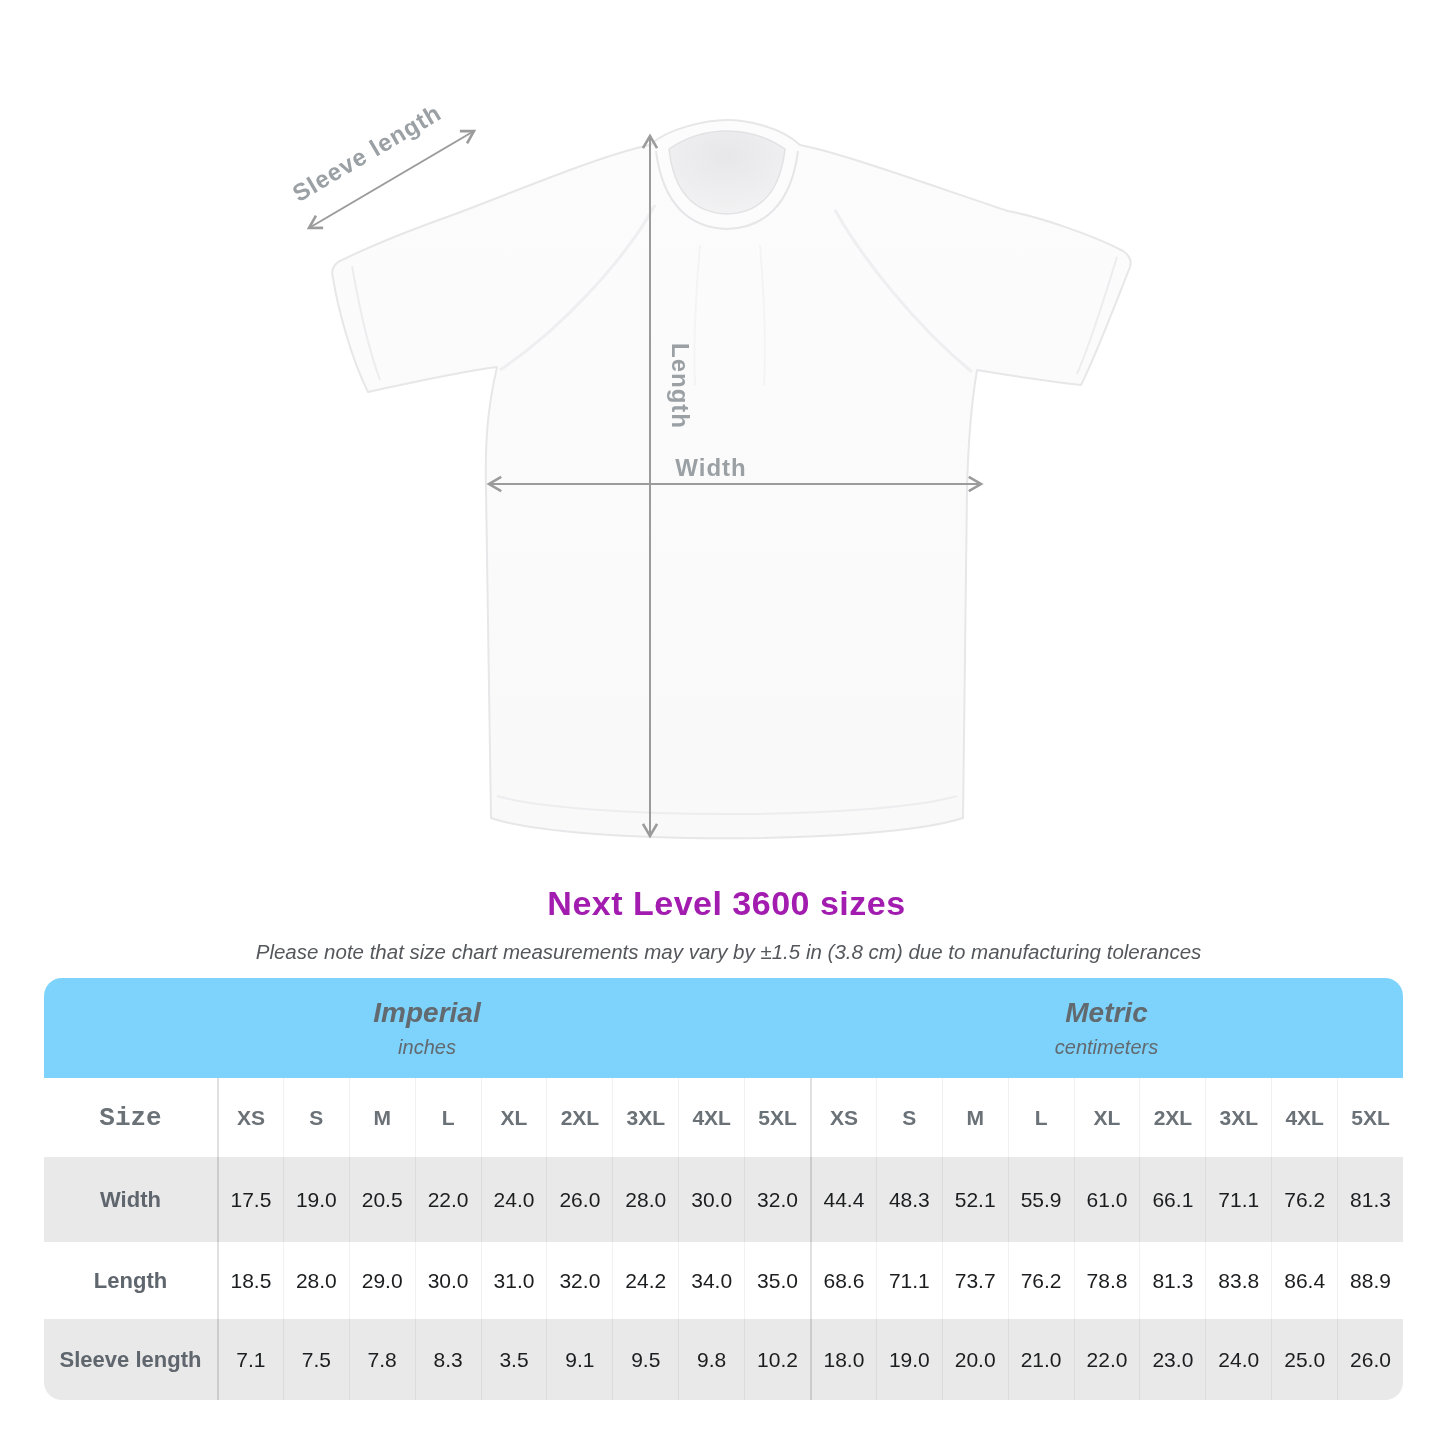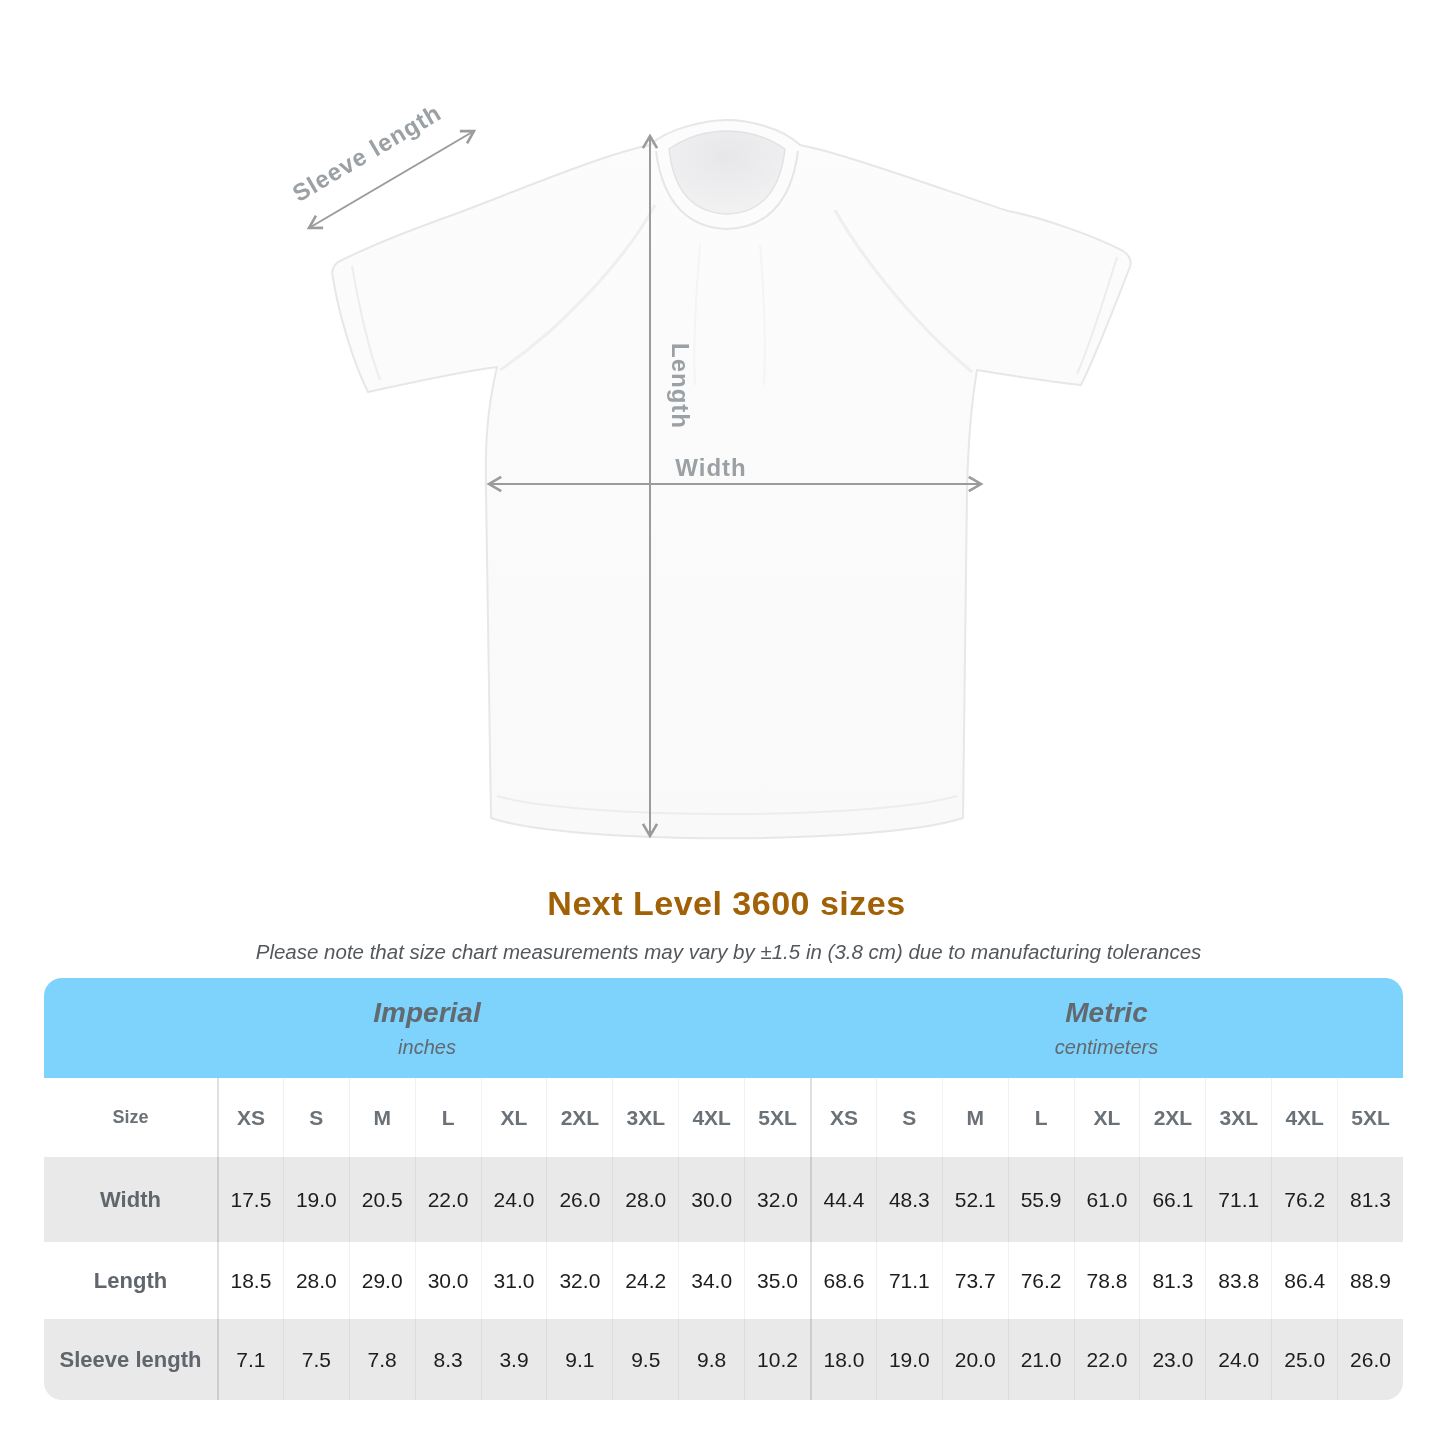--- a/index.html
+++ b/index.html
@@ -5,38 +5,38 @@
   html,body{margin:0;padding:0;background:#ffffff;}
   body{width:1445px;height:1445px;position:relative;overflow:hidden;
        font-family:"Liberation Sans", sans-serif;}
 
   
   #figure-wrap{position:absolute;left:0;top:0;width:1445px;height:870px;}
   .figlabel{fill:#9aa0a4;font-weight:bold;font-size:24px;letter-spacing:1px;text-anchor:middle;}
 
   
   .title{position:absolute;left:0;right:0;top:884px;text-align:center;
-         font-size:34px;font-weight:bold;color:#a16207;letter-spacing:.5px;margin-left:8px;}
+         font-size:34px;font-weight:bold;color:#a21caf;letter-spacing:.5px;margin-left:8px;}
   .note{position:absolute;left:0;right:0;top:940px;text-align:center;
         font-style:italic;font-size:20.5px;color:#54585c;padding-left:12px;}
 
   
   #size-grid{position:absolute;left:44px;top:978px;width:1359px;
              display:grid;grid-template-columns:173px repeat(18,1fr);
              grid-template-rows:100px 79px 85px 77px 81px;}
   .gcell{display:flex;flex-direction:column;align-items:center;justify-content:center;
          background:#7dd3fc;}
   .gcell.imperial{grid-column:1 / 11;border-radius:18px 0 0 0;}
   .gcell.metric{grid-column:11 / 20;border-radius:0 18px 0 0;}
   .gname{font-size:28px;font-weight:bold;font-style:italic;color:#62696f;}
   .gunit{font-size:20px;font-style:italic;color:#62696f;margin-top:7px;}
 
   .cell{display:flex;align-items:center;justify-content:center;background:#fff;}
   .head{font-size:21px;font-weight:bold;color:#6a7177;}
-  .size-head{font-size:18px;}
+  .size-head{font-size:26px;font-family:Liberation Mono, monospace;}
   .rowlabel{font-size:22px;font-weight:bold;color:#5f666d;}
   .val{font-size:21px;color:#1c1d1f;}
   .shade{background:#e9e9e9;}
   .sep{border-left:1.5px solid rgba(0,0,0,0.055);}
   .sep-strong{border-left:2px solid rgba(0,0,0,0.12);}
   .corner-bl{border-radius:0 0 0 18px;}
   .corner-br{border-radius:0 0 18px 0;}
 </style>
 </head>
 <body>
@@ -176,21 +176,21 @@
     <div class="cell val sep">78.8</div>
     <div class="cell val sep">81.3</div>
     <div class="cell val sep">83.8</div>
     <div class="cell val sep">86.4</div>
     <div class="cell val sep">88.9</div>
     <div class="cell rowlabel shade corner-bl">Sleeve length</div>
     <div class="cell val shade sep-strong">7.1</div>
     <div class="cell val shade sep">7.5</div>
     <div class="cell val shade sep">7.8</div>
     <div class="cell val shade sep">8.3</div>
-    <div class="cell val shade sep">3.9</div>
+    <div class="cell val shade sep">3.5</div>
     <div class="cell val shade sep">9.1</div>
     <div class="cell val shade sep">9.5</div>
     <div class="cell val shade sep">9.8</div>
     <div class="cell val shade sep">10.2</div>
     <div class="cell val shade sep-strong">18.0</div>
     <div class="cell val shade sep">19.0</div>
     <div class="cell val shade sep">20.0</div>
     <div class="cell val shade sep">21.0</div>
     <div class="cell val shade sep">22.0</div>
     <div class="cell val shade sep">23.0</div>

